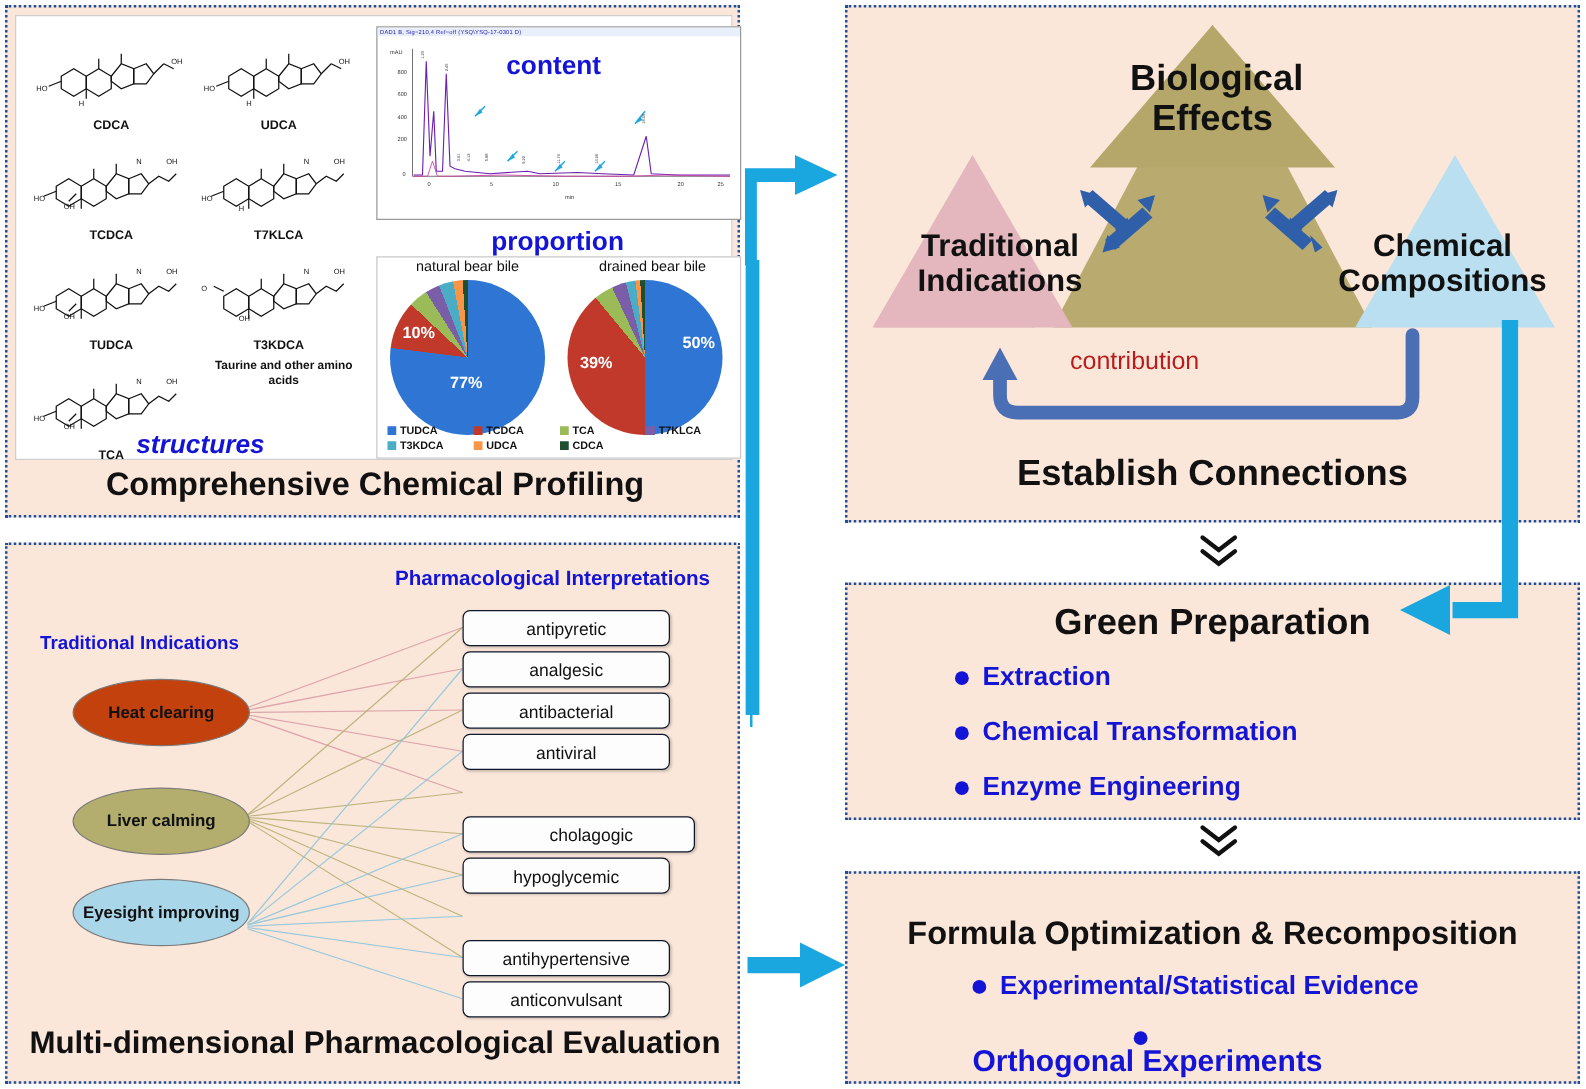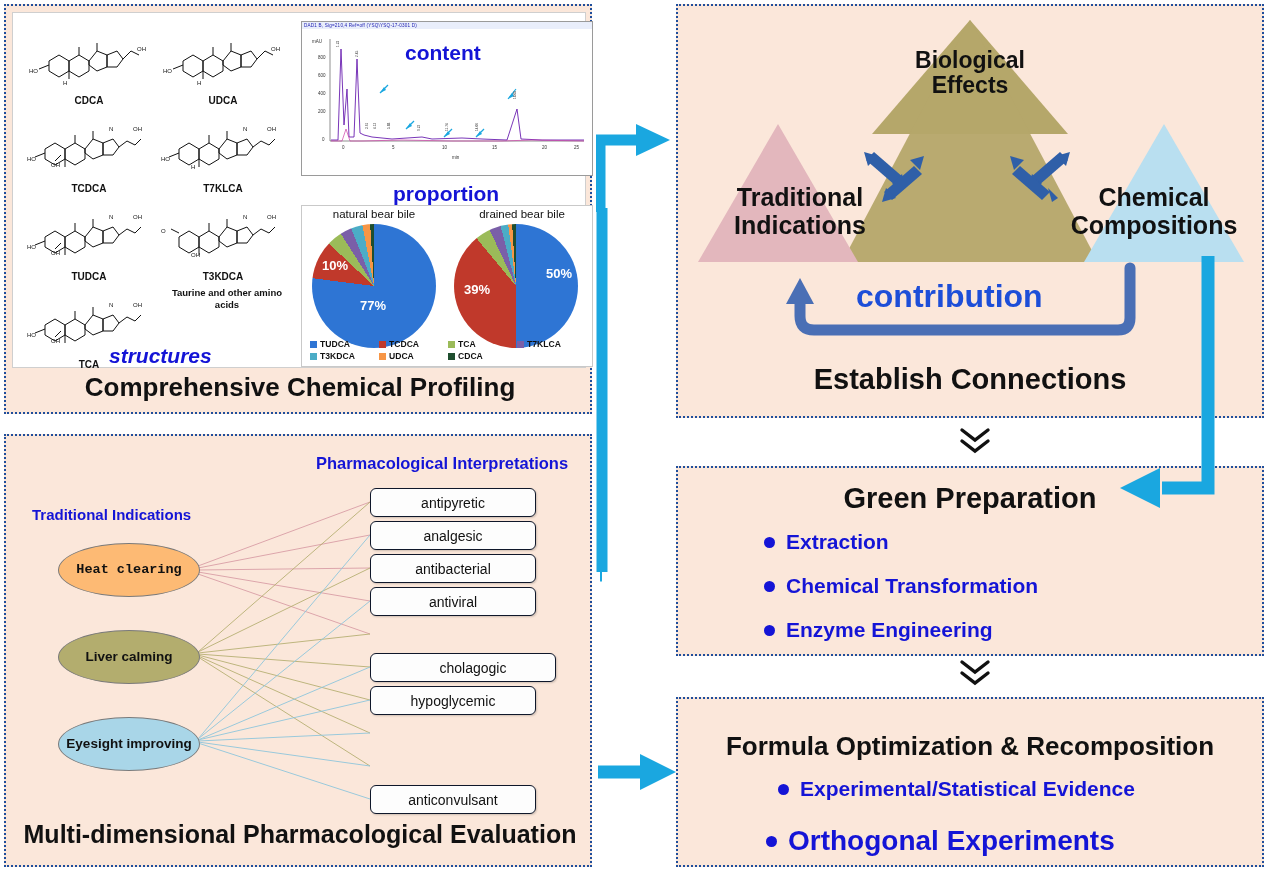--- a/index.html
+++ b/index.html
@@ -104,21 +104,21 @@
   .rc-title{
     position:absolute;width:100%;text-align:center;font-weight:bold;color:#111;
   }
   .bullet{
     display:flex;align-items:center;font-weight:bold;color:#1414d6;
   }
   .bullet .dot{
     width:11px;height:11px;border-radius:50%;background:#1414d6;margin-right:11px;flex:none;
   }
   .contribution{
-    position:absolute;color:#1d4ed8;font-weight:bold;font-size:32px;
+    position:absolute;color:#b91c1c;font-weight:normal;font-size:20px;
   }
   
   .arrow{position:absolute;}
   .chev{position:absolute;color:#111;font-size:26px;font-weight:bold;line-height:1;}
 </style>
 </head>
 <body>
 
 <div class="panel" id="p1">
   <div class="inner">
@@ -387,47 +387,50 @@
       <path d="M192 303 L364 99"></path>
         <path d="M192 303 L364 165"></path>
       <path d="M192 304 L364 231"></path>
         <path d="M192 304 L364 264"></path>
       <path d="M192 305 L364 297"></path>
         <path d="M192 306 L364 330"></path>
       <path d="M192 307 L364 363"></path>
     </g>
   </svg>
 
-  <div class="ellipse" style="left:52px;top:107px;background:#fdba74;font-family:Liberation Mono, monospace;">
+  <div class="ellipse" style="left:52px;top:107px;background:#c2410c;">
     <span>Heat clearing</span>
   </div>
   <div class="ellipse" style="left:52px;top:194px;background:#b3ad6e;">
     <span>Liver calming</span>
   </div>
-  <div class="ellipse" style="left:52px;top:281px;background:#a9d6e8;">
+  <div class="ellipse" style="left:52px;top:267px;background:#a9d6e8;">
     <span>Eyesight improving</span>
   </div>
 
   <div class="pill" style="top:52px;">
       <span>antipyretic</span>
     </div>
   <div class="pill" style="top:85px;">
       <span>analgesic</span>
     </div>
   <div class="pill" style="top:118px;">
       <span>antibacterial</span>
     </div>
   <div class="pill" style="top:151px;">
       <span>antiviral</span>
     </div>
   <div class="pill" style="top:217px;padding-left:20px;">
       <span>cholagogic</span>
     </div>
   <div class="pill" style="top:250px;">
       <span>hypoglycemic</span>
+    </div>
+  <div class="pill" style="top:316px;">
+      <span>antihypertensive</span>
     </div>
   <div class="pill" style="top:349px;">
       <span>anticonvulsant</span>
     </div>
 
   <div class="caption">Multi-dimensional Pharmacological Evaluation</div>
 </div>
 
 <div class="panel" id="p3">
   <svg style="position:absolute;left:0;top:0;" width="584" height="300">
@@ -447,21 +450,21 @@
       <polygon points="246,150 242,164 232,154"></polygon>
       <path d="M352 172 L382 146 L390 154 L360 180 Z"></path>
       <polygon points="392,146 388,160 378,150"></polygon>
       <polygon points="350,182 364,178 354,168"></polygon>
       <path d="M342 160 L372 186 L364 194 L334 168 Z"></path>
       <polygon points="332,150 346,154 336,164"></polygon>
       <polygon points="374,196 370,182 380,192"></polygon>
     </g>
   </svg>
 
-  <div style="position:absolute;left:226px;top:42px;width:132px;text-align:center;font-size:23px;font-weight:bold;color:#111;line-height:1.1;">Biological Effects</div>
+  <div style="position:absolute;left:226px;top:42px;width:132px;text-align:center;font-size:29px;font-weight:bold;color:#111;line-height:1.1;">Biological Effects</div>
   <div style="position:absolute;left:20px;top:178px;width:204px;text-align:center;font-size:25px;font-weight:bold;color:#111;line-height:1.1;">Traditional Indications</div>
   <div style="position:absolute;left:374px;top:178px;width:204px;text-align:center;font-size:25px;font-weight:bold;color:#111;line-height:1.1;">Chemical Compositions</div>
 
   <svg style="position:absolute;left:0;top:250px;" width="584" height="110">
     <path d="M452 12 L452 62 Q452 74 440 74 L136 74 Q122 74 122 60 L122 44" fill="none" stroke="#4a6fb5" stroke-width="11" stroke-linecap="round"></path>
     <polygon points="122,22 136,48 108,48" fill="#4a6fb5"></polygon>
   </svg>
   <div class="contribution" style="left:178px;top:272px;">contribution</div>
 
   <div class="rc-title" style="top:357px;font-size:29px;">Establish Connections</div>
@@ -482,21 +485,21 @@
     <span>Enzyme Engineering</span>
   </div>
 </div>
 
 <div class="panel" id="p5">
   <div class="rc-title" style="top:32px;font-size:26px;">Formula Optimization &amp; Recomposition</div>
   <div class="bullet" style="position:absolute;left:100px;top:78px;font-size:21px;">
     <span class="dot"></span>
     <span>Experimental/Statistical Evidence</span>
   </div>
-  <div class="bullet" style="position:absolute;left:88px;top:126px;font-size:28px;">
+  <div class="bullet" style="position:absolute;left:100px;top:126px;font-size:24px;flex-direction:column;">
     <span class="dot"></span>
     <span>Orthogonal Experiments</span>
   </div>
 </div>
 
 <svg class="arrow" style="left:596px;top:120px;" width="82" height="100">
   <path d="M4 92 L4 20 L40 20" stroke="#1aa7e0" stroke-width="11" fill="none"></path>
   <polygon points="74,20 40,4 40,36" fill="#1aa7e0"></polygon>
 </svg>
 <svg class="arrow" style="left:596px;top:208px;" width="36" height="370">

